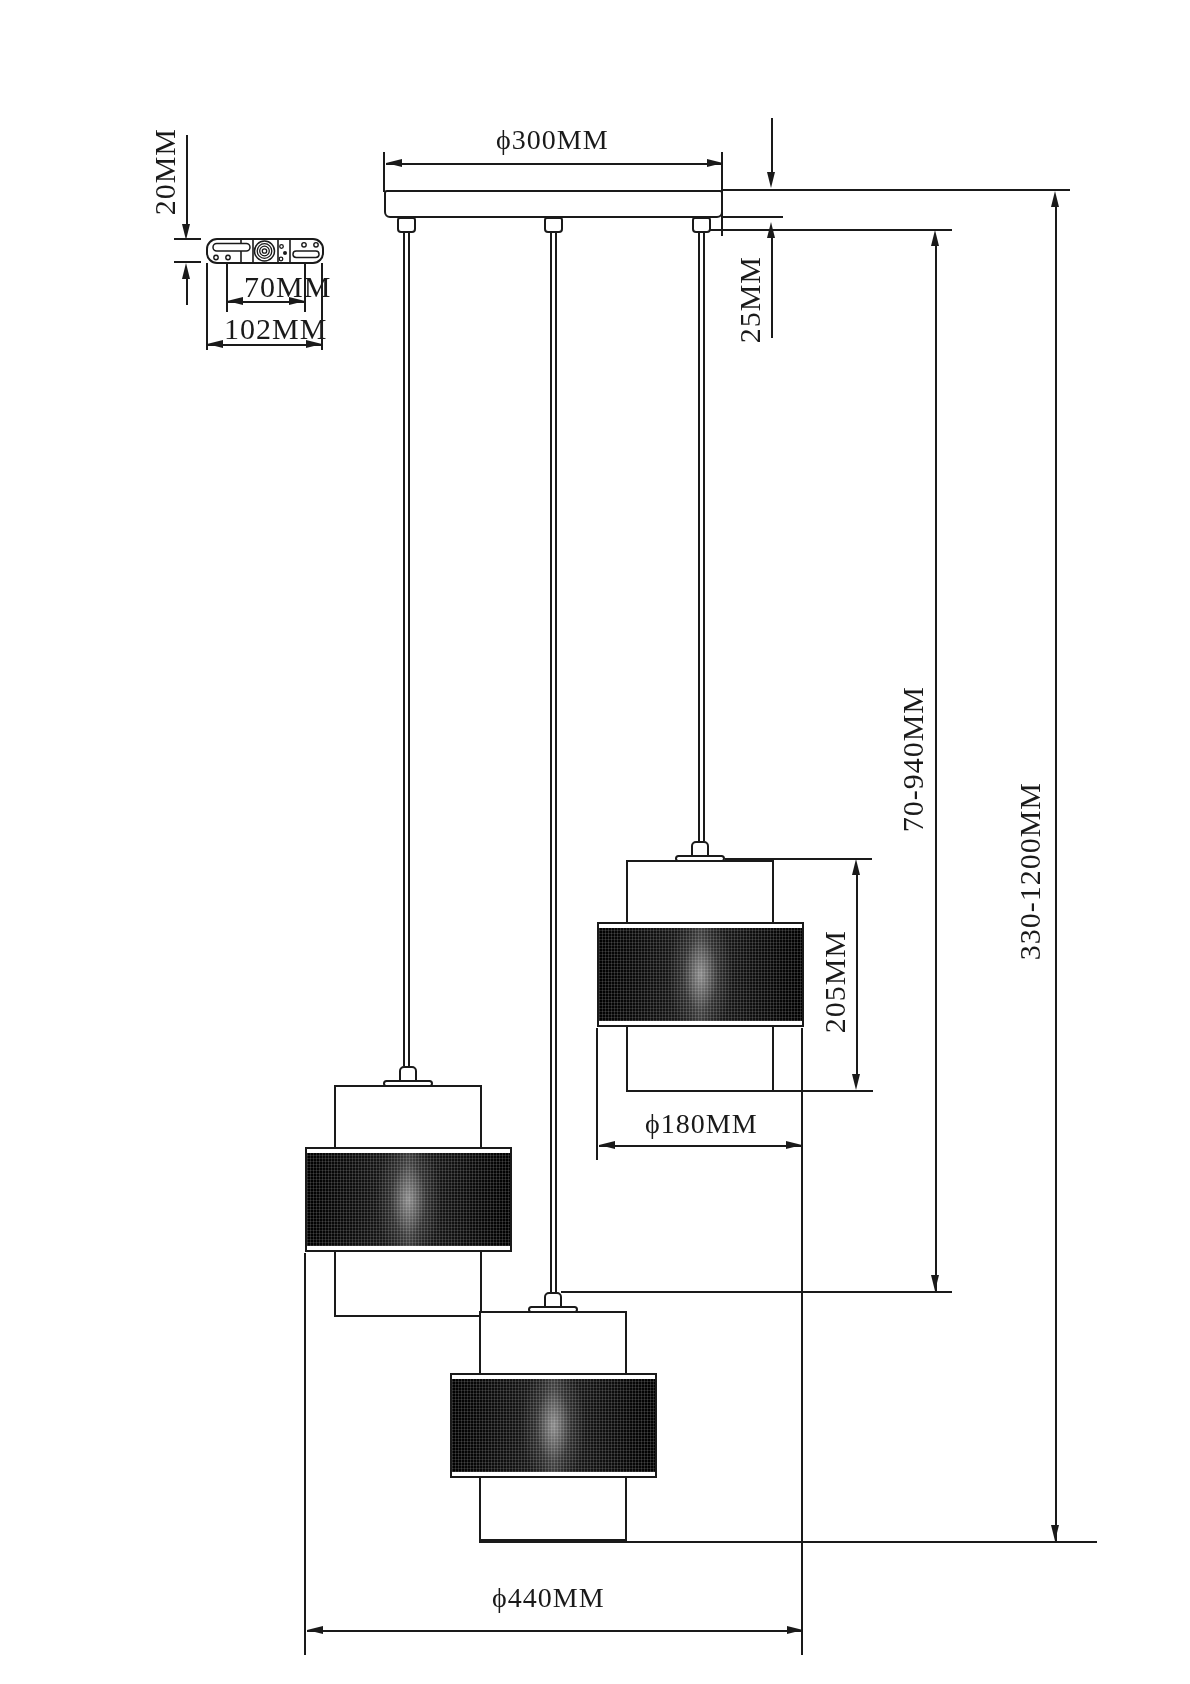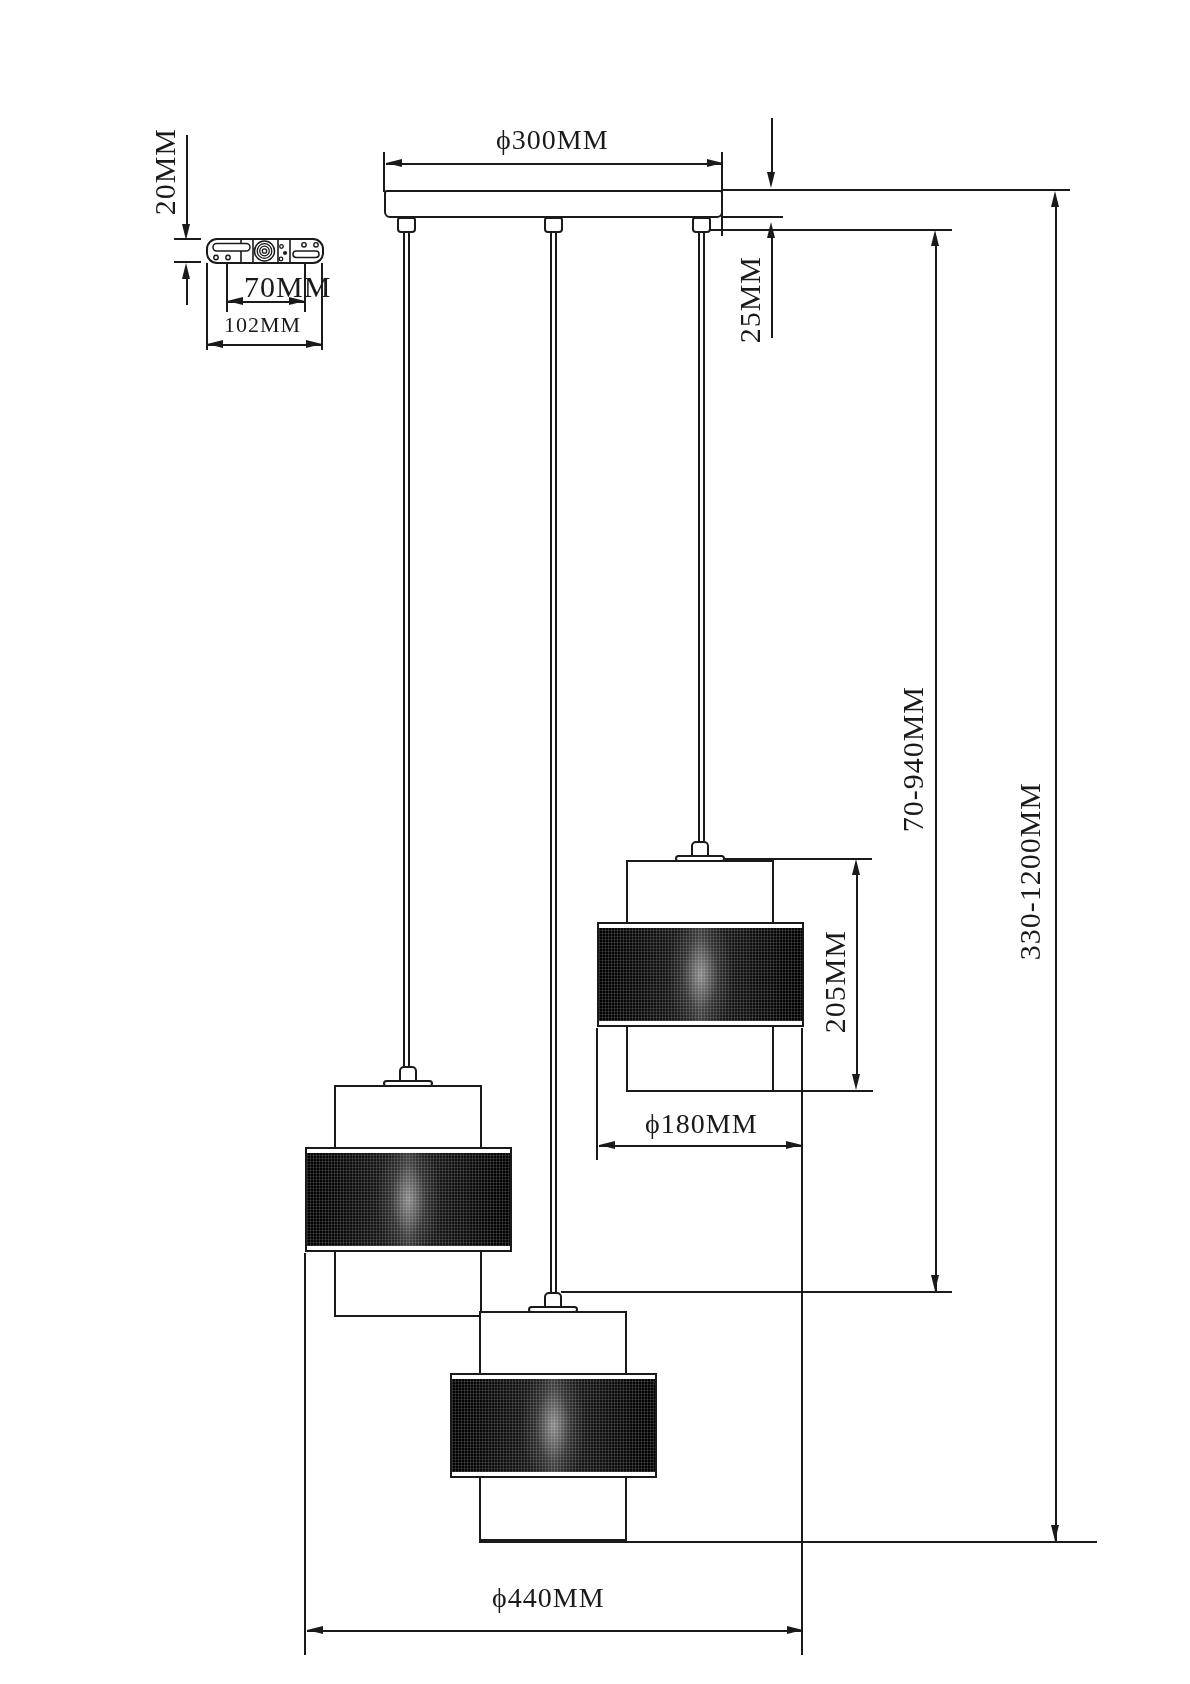--- a/index.html
+++ b/index.html
@@ -71,21 +71,21 @@
   <div class="hl" style="left:227px;top:301px;width:78px;"></div>
   <div class="al" style="left:227px;top:297px;"></div>
   <div class="ar" style="left:289px;top:297px;"></div>
   <div class="lab" style="left:233px;top:270px;font-size:30px;margin-left:11px;">70MM</div>
 
   <div class="vl" style="left:206px;top:263px;height:87px;"></div>
   <div class="vl" style="left:321px;top:263px;height:87px;"></div>
   <div class="hl" style="left:207px;top:344px;width:115px;"></div>
   <div class="al" style="left:207px;top:340px;"></div>
   <div class="ar" style="left:306px;top:340px;"></div>
-  <div class="lab" style="left:224px;top:312px;font-size:22px;">102MM</div>
+  <div class="lab" style="left:224px;top:312px;font-size:30px;">102MM</div>
 
   <div class="outl" style="left:384px;top:190px;width:339px;height:28px;border-radius:3px 3px 6px 6px;"></div>
   <div class="outl" style="left:397px;top:217px;width:19px;height:16px;border-radius:3px 3px 4px 4px;"></div>
   <div class="outl" style="left:544px;top:217px;width:19px;height:16px;border-radius:3px 3px 4px 4px;"></div>
   <div class="outl" style="left:692px;top:217px;width:19px;height:16px;border-radius:3px 3px 4px 4px;"></div>
 
   <div class="cord" style="left:403px;top:233px;height:833px;"></div>
   <div class="cord" style="left:550px;top:233px;height:1059px;"></div>
   <div class="cord" style="left:698px;top:233px;height:608px;"></div>
 

